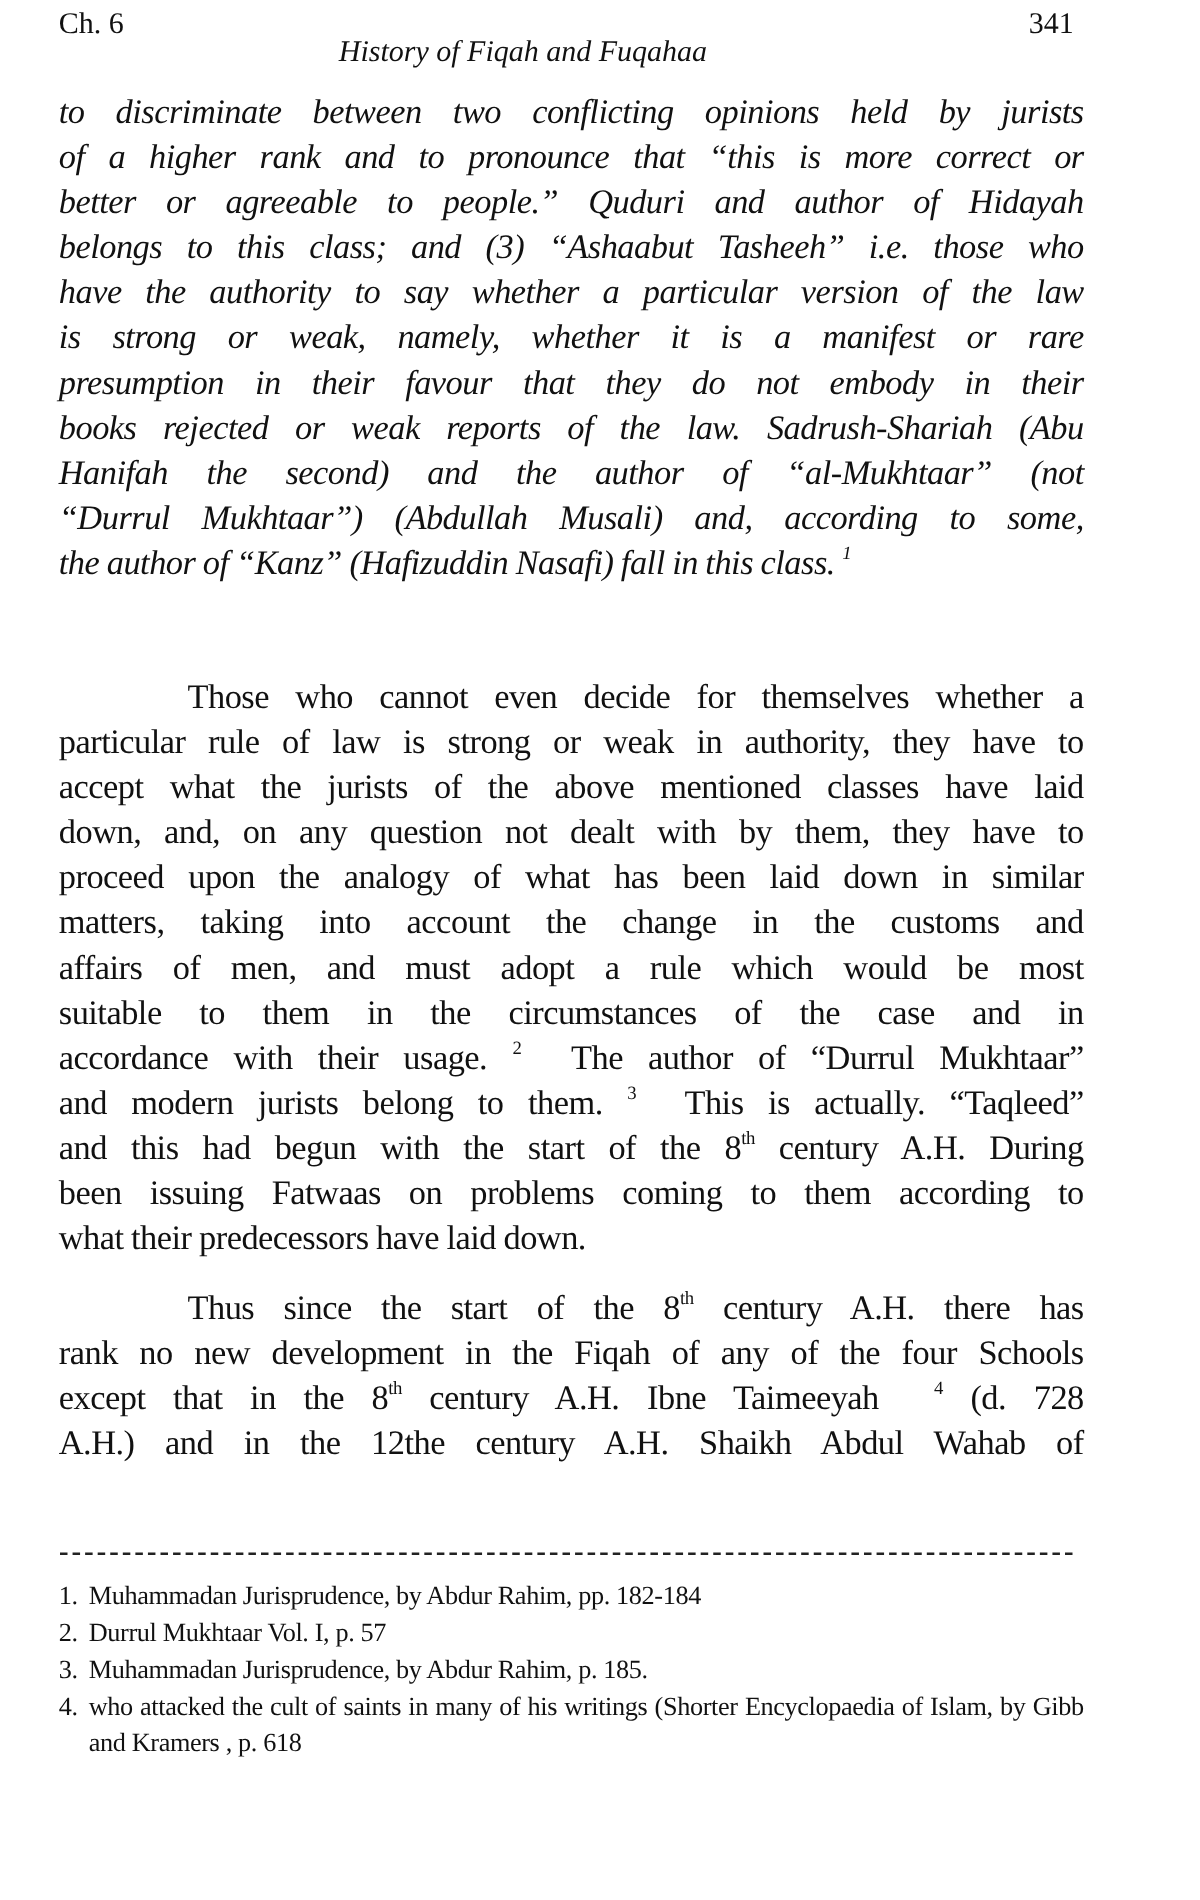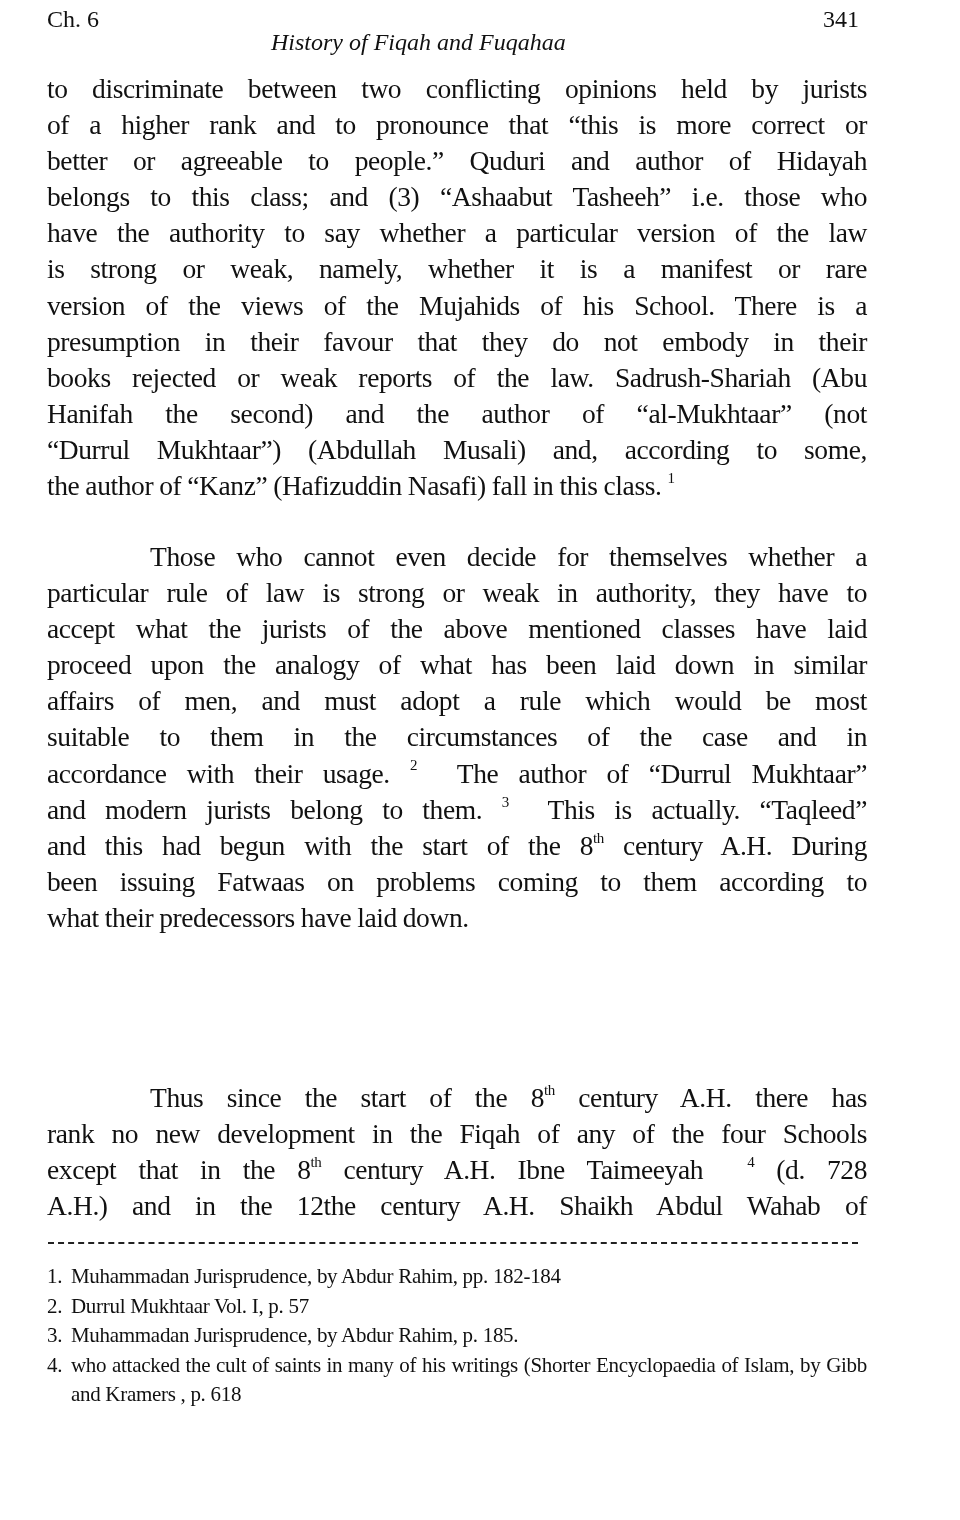--- a/index.html
+++ b/index.html
@@ -68,23 +68,23 @@
     .body-text .line span {
       white-space: normal;
     }
     sup {
       font-size: 15px;
       line-height: 0;
       vertical-align: super;
       position: relative;
       top: -2px;
     }
-    #para1 { top: 71px; }
+    #para1 { top: 71px; font-style: italic; }
     #para2 { top: 539px; }
-    #para3 { top: 1080px; }
+    #para3 { top: 1028px; }
 
     .rule {
       position: absolute;
       left: 48px;
       top: 1242px;
       width: 810px;
       height: 0;
       border-top: 2px dashed #222;
     }
     .footnotes {
@@ -120,33 +120,34 @@
   <span class="page-num">341</span>
 </div>
 
 <div class="body-text" id="para1">
   <span class="line">to discriminate between two conflicting opinions held by jurists</span>
   <span class="line">of a higher rank and to pronounce that “this is more correct or</span>
   <span class="line">better or agreeable to people.” Quduri and author of Hidayah</span>
   <span class="line">belongs to this class; and (3) “Ashaabut Tasheeh” i.e. those who</span>
   <span class="line">have the authority to say whether a particular version of the law</span>
   <span class="line">is strong or weak, namely, whether it is a manifest or rare</span>
-  <span class="line">version of the views of the Mujahids of his School. There is a</span>
   <span class="line">presumption in their favour that they do not embody in their</span>
   <span class="line">books rejected or weak reports of the law. Sadrush-Shariah (Abu</span>
   <span class="line">Hanifah the second) and the author of “al-Mukhtaar” (not</span>
   <span class="line">“Durrul Mukhtaar”) (Abdullah Musali) and, according to some,</span>
   <span class="line last"><span>the author of “Kanz” (Hafizuddin Nasafi) fall in this class.</span> <sup>1</sup></span>
 </div>
 
 <div class="body-text" id="para2">
   <span class="line indent">Those who cannot even  decide for themselves whether a</span>
   <span class="line">particular rule of law is strong or weak in authority, they have to</span>
   <span class="line">accept what the jurists of the above mentioned classes have laid</span>
+  <span class="line">down, and, on any question not dealt with by them, they have to</span>
   <span class="line">proceed upon the analogy of what has been laid down in similar</span>
+  <span class="line">matters, taking into account the change in the customs and</span>
   <span class="line">affairs of men, and must adopt a rule which would be most</span>
   <span class="line">suitable to them in the circumstances of the case and in</span>
   <span class="line"><span>accordance with their usage.</span> <sup>2</sup>&nbsp; <span>The author of “Durrul Mukhtaar”</span></span>
   <span class="line"><span>and modern jurists belong to them.</span> <sup>3</sup>&nbsp; <span>This is actually. “Taqleed”</span></span>
   <span class="line"><span>and this had begun with the start of the 8</span><sup>th</sup> <span>century A.H. During</span></span>
   <span class="line">been issuing Fatwaas on problems coming to them according to</span>
   <span class="line last">what their predecessors have laid down.</span>
 </div>
 
 <div class="body-text" id="para3">

